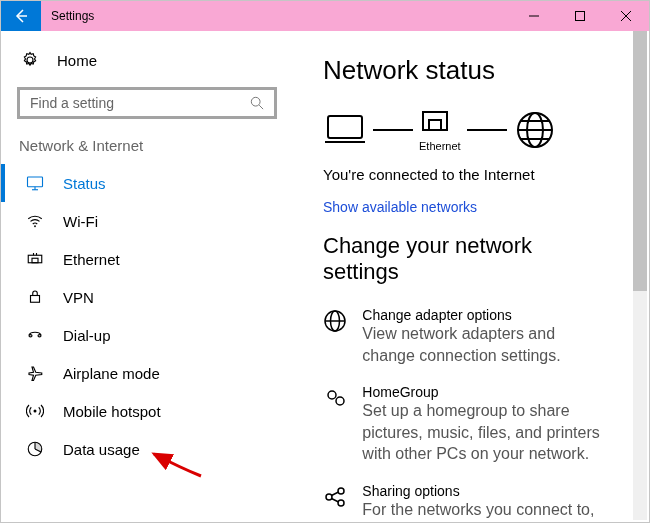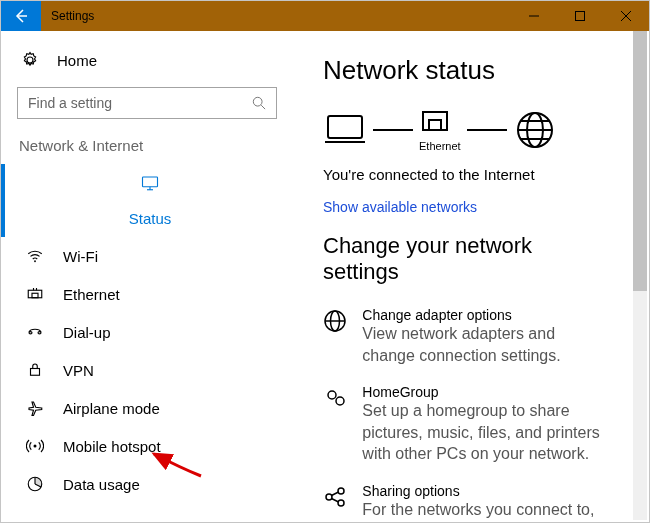--- a/index.html
+++ b/index.html
@@ -11,21 +11,21 @@
     font-size: 14px;
     color: #000;
     background: #fff;
     border: 1px solid #c5c5c5;
     overflow: hidden;
     position: relative;
   }
   
   .titlebar {
     height: 30px;
-    background: #a16207;
+    background: #f9a8d4;
     display: flex;
     align-items: stretch;
   }
   .back-btn {
     width: 40px;
     background: #0078d7;
     color: #fff;
     display: flex;
     align-items: center;
     justify-content: center;
@@ -57,21 +57,21 @@
   }
   .home-row {
     display: flex;
     align-items: center;
     padding: 8px 18px 8px 20px;
     gap: 18px;
     font-size: 15px;
   }
   .search-box {
     margin: 10px 16px 12px 16px;
-    border: 1px solid #a3a3a3;
+    border: 3px solid #a3a3a3;
     height: 32px;
     display: flex;
     align-items: center;
     justify-content: space-between;
     padding: 0 10px;
     color: #666;
     font-size: 14px;
   }
   .section-label {
     padding: 6px 18px 10px 18px;
@@ -83,21 +83,20 @@
     display: flex;
     align-items: center;
     gap: 18px;
     padding: 10px 18px 10px 20px;
     font-size: 15px;
     border-left: 4px solid transparent;
   }
   .nav-item.active {
     color: #0078d7;
     border-left-color: #0078d7;
-    flex-direction: column;
   }
   .nav-item .icon { width: 20px; display: flex; justify-content: center; }
   .content {
     flex: 1;
     padding: 20px 43px 0 30px;
     overflow: hidden;
     position: relative;
   }
   .h1 { font-size: 26px; font-weight: 400; margin: 4px 0 18px 0; }
   .h2 { font-size: 22px; font-weight: 400; margin: 18px 0 14px 0; }
@@ -234,36 +233,36 @@
               <line x1="10" y1="7" x2="10" y2="4" stroke="#000" stroke-width="1.5"></line>
               <line x1="14" y1="7" x2="14" y2="4" stroke="#000" stroke-width="1.5"></line>
             </svg>
         </span>
         <span>Ethernet</span>
       </div>
 
       <div class="nav-item">
         <span class="icon">
           <svg width="18" height="18" viewBox="0 0 24 24">
+              <rect x="6" y="10" width="12" height="9" fill="none" stroke="#000" stroke-width="1.5"></rect>
+              <path d="M9 10V7a3 3 0 0 1 6 0v3" fill="none" stroke="#000" stroke-width="1.5"></path>
+            </svg>
+        </span>
+        <span>VPN</span>
+      </div>
+
+      <div class="nav-item">
+        <span class="icon">
+          <svg width="18" height="18" viewBox="0 0 24 24">
               <path fill="none" stroke="#000" stroke-width="1.5" d="M4 12c2-5 14-5 16 0"></path>
               <ellipse cx="6" cy="13" rx="2" ry="1.5" fill="none" stroke="#000" stroke-width="1.5"></ellipse>
               <ellipse cx="18" cy="13" rx="2" ry="1.5" fill="none" stroke="#000" stroke-width="1.5"></ellipse>
             </svg>
         </span>
         <span>Dial-up</span>
-      </div>
-
-      <div class="nav-item">
-        <span class="icon">
-          <svg width="18" height="18" viewBox="0 0 24 24">
-              <rect x="6" y="10" width="12" height="9" fill="none" stroke="#000" stroke-width="1.5"></rect>
-              <path d="M9 10V7a3 3 0 0 1 6 0v3" fill="none" stroke="#000" stroke-width="1.5"></path>
-            </svg>
-        </span>
-        <span>VPN</span>
       </div>
 
       <div class="nav-item">
         <span class="icon">
           <svg width="18" height="18" viewBox="0 0 24 24">
               <path fill="none" stroke="#000" stroke-width="1.5" d="M21 12l-8-1-3-7h-2l2 7-6 1v2l6 1-2 7h2l3-7 8-1z"></path>
             </svg>
         </span>
         <span>Airplane mode</span>
       </div>

